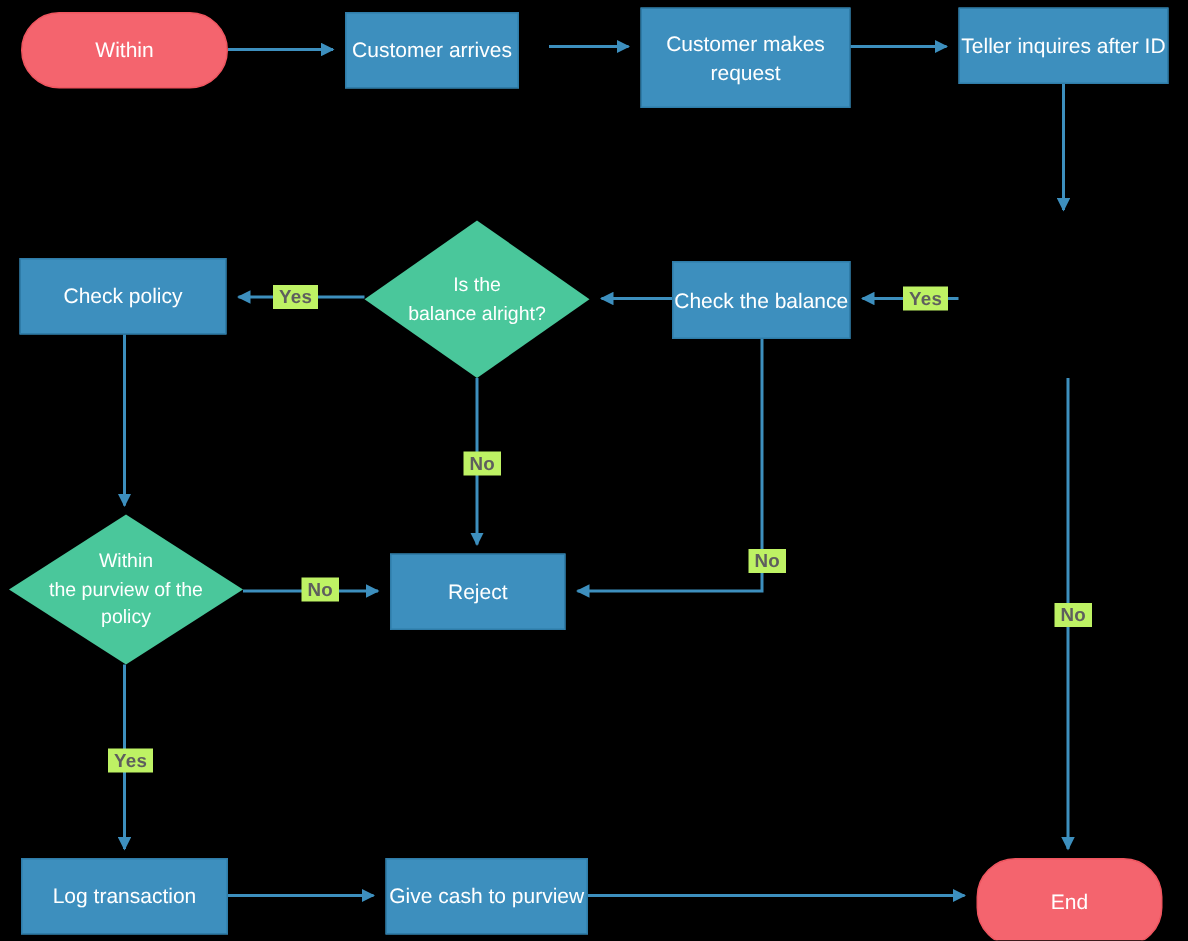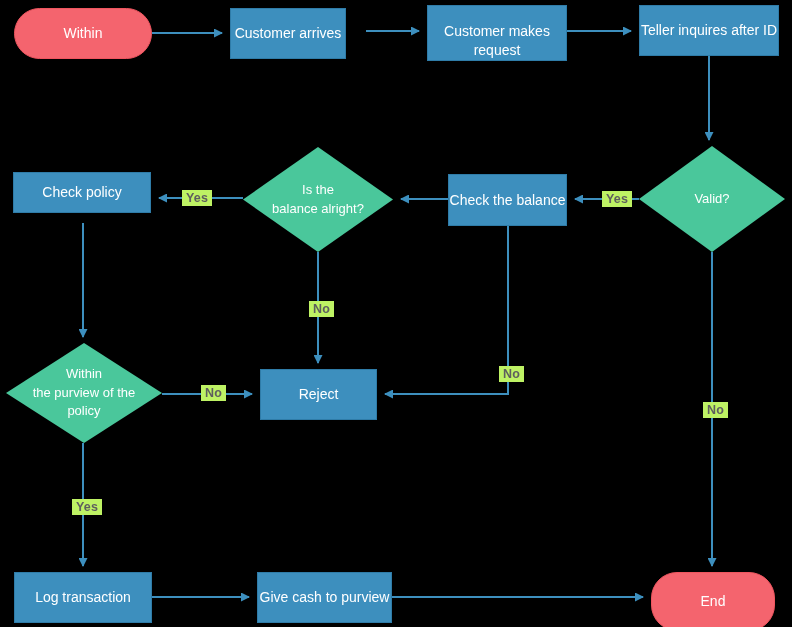--- a/index.html
+++ b/index.html
@@ -128,48 +128,42 @@
   </svg>
 
   <div class="node term" style="left:14px; top:8px; width:138px; height:51px;">
     <span>Within</span>
   </div>
 
   <div class="node proc" style="left:230px; top:8px; width:116px; height:51px;">
     <span>Customer arrives</span>
   </div>
 
-  <div class="node proc" style="left:427px; top:5px; width:140px; height:56px;align-items:flex-end;">
+  <div class="node proc" style="left:427px; top:5px; width:140px; height:67px;">
     <span>Customer makes request</span>
   </div>
 
   <div class="node proc" style="left:639px; top:5px; width:140px; height:51px;">
     <span>Teller inquires after ID</span>
   </div>
 
-  <div class="decision-wrap" style="left:639px; top:146px; width:146px; height:106px;">
-    <svg width="146" height="106" viewBox="0 0 146 106" xmlns="http://www.w3.org/2000/svg">
-      <polygon points="73,0 146,53 73,106 0,53" fill="#4ac79b"></polygon>
-    </svg>
-    <div class="decision-label">Valid?</div>
-  </div>
 
   <div class="node proc" style="left:448px; top:174px; width:119px; height:52px;">
     <span>Check the balance</span>
   </div>
 
   <div class="decision-wrap" style="left:243px; top:147px; width:150px; height:105px;">
     <svg width="150" height="105" viewBox="0 0 150 105" xmlns="http://www.w3.org/2000/svg">
       <polygon points="75,0 150,52.5 75,105 0,52.5" fill="#4ac79b"></polygon>
     </svg>
     <div class="decision-label" style="white-space:pre-line;">Is the
 balance  alright?</div>
   </div>
 
-  <div class="node proc" style="left:13px; top:172px; width:138px; height:41px;">
+  <div class="node proc" style="left:13px; top:172px; width:138px; height:51px;">
     <span>Check policy</span>
   </div>
 
   <div class="decision-wrap" style="left:6px; top:343px; width:156px; height:100px;">
     <svg width="156" height="100" viewBox="0 0 156 100" xmlns="http://www.w3.org/2000/svg">
       <polygon points="78,0 156,50 78,100 0,50" fill="#4ac79b"></polygon>
     </svg>
     <div class="decision-label" style="white-space:pre-line;">Within
 the purview  of the
 policy</div>

